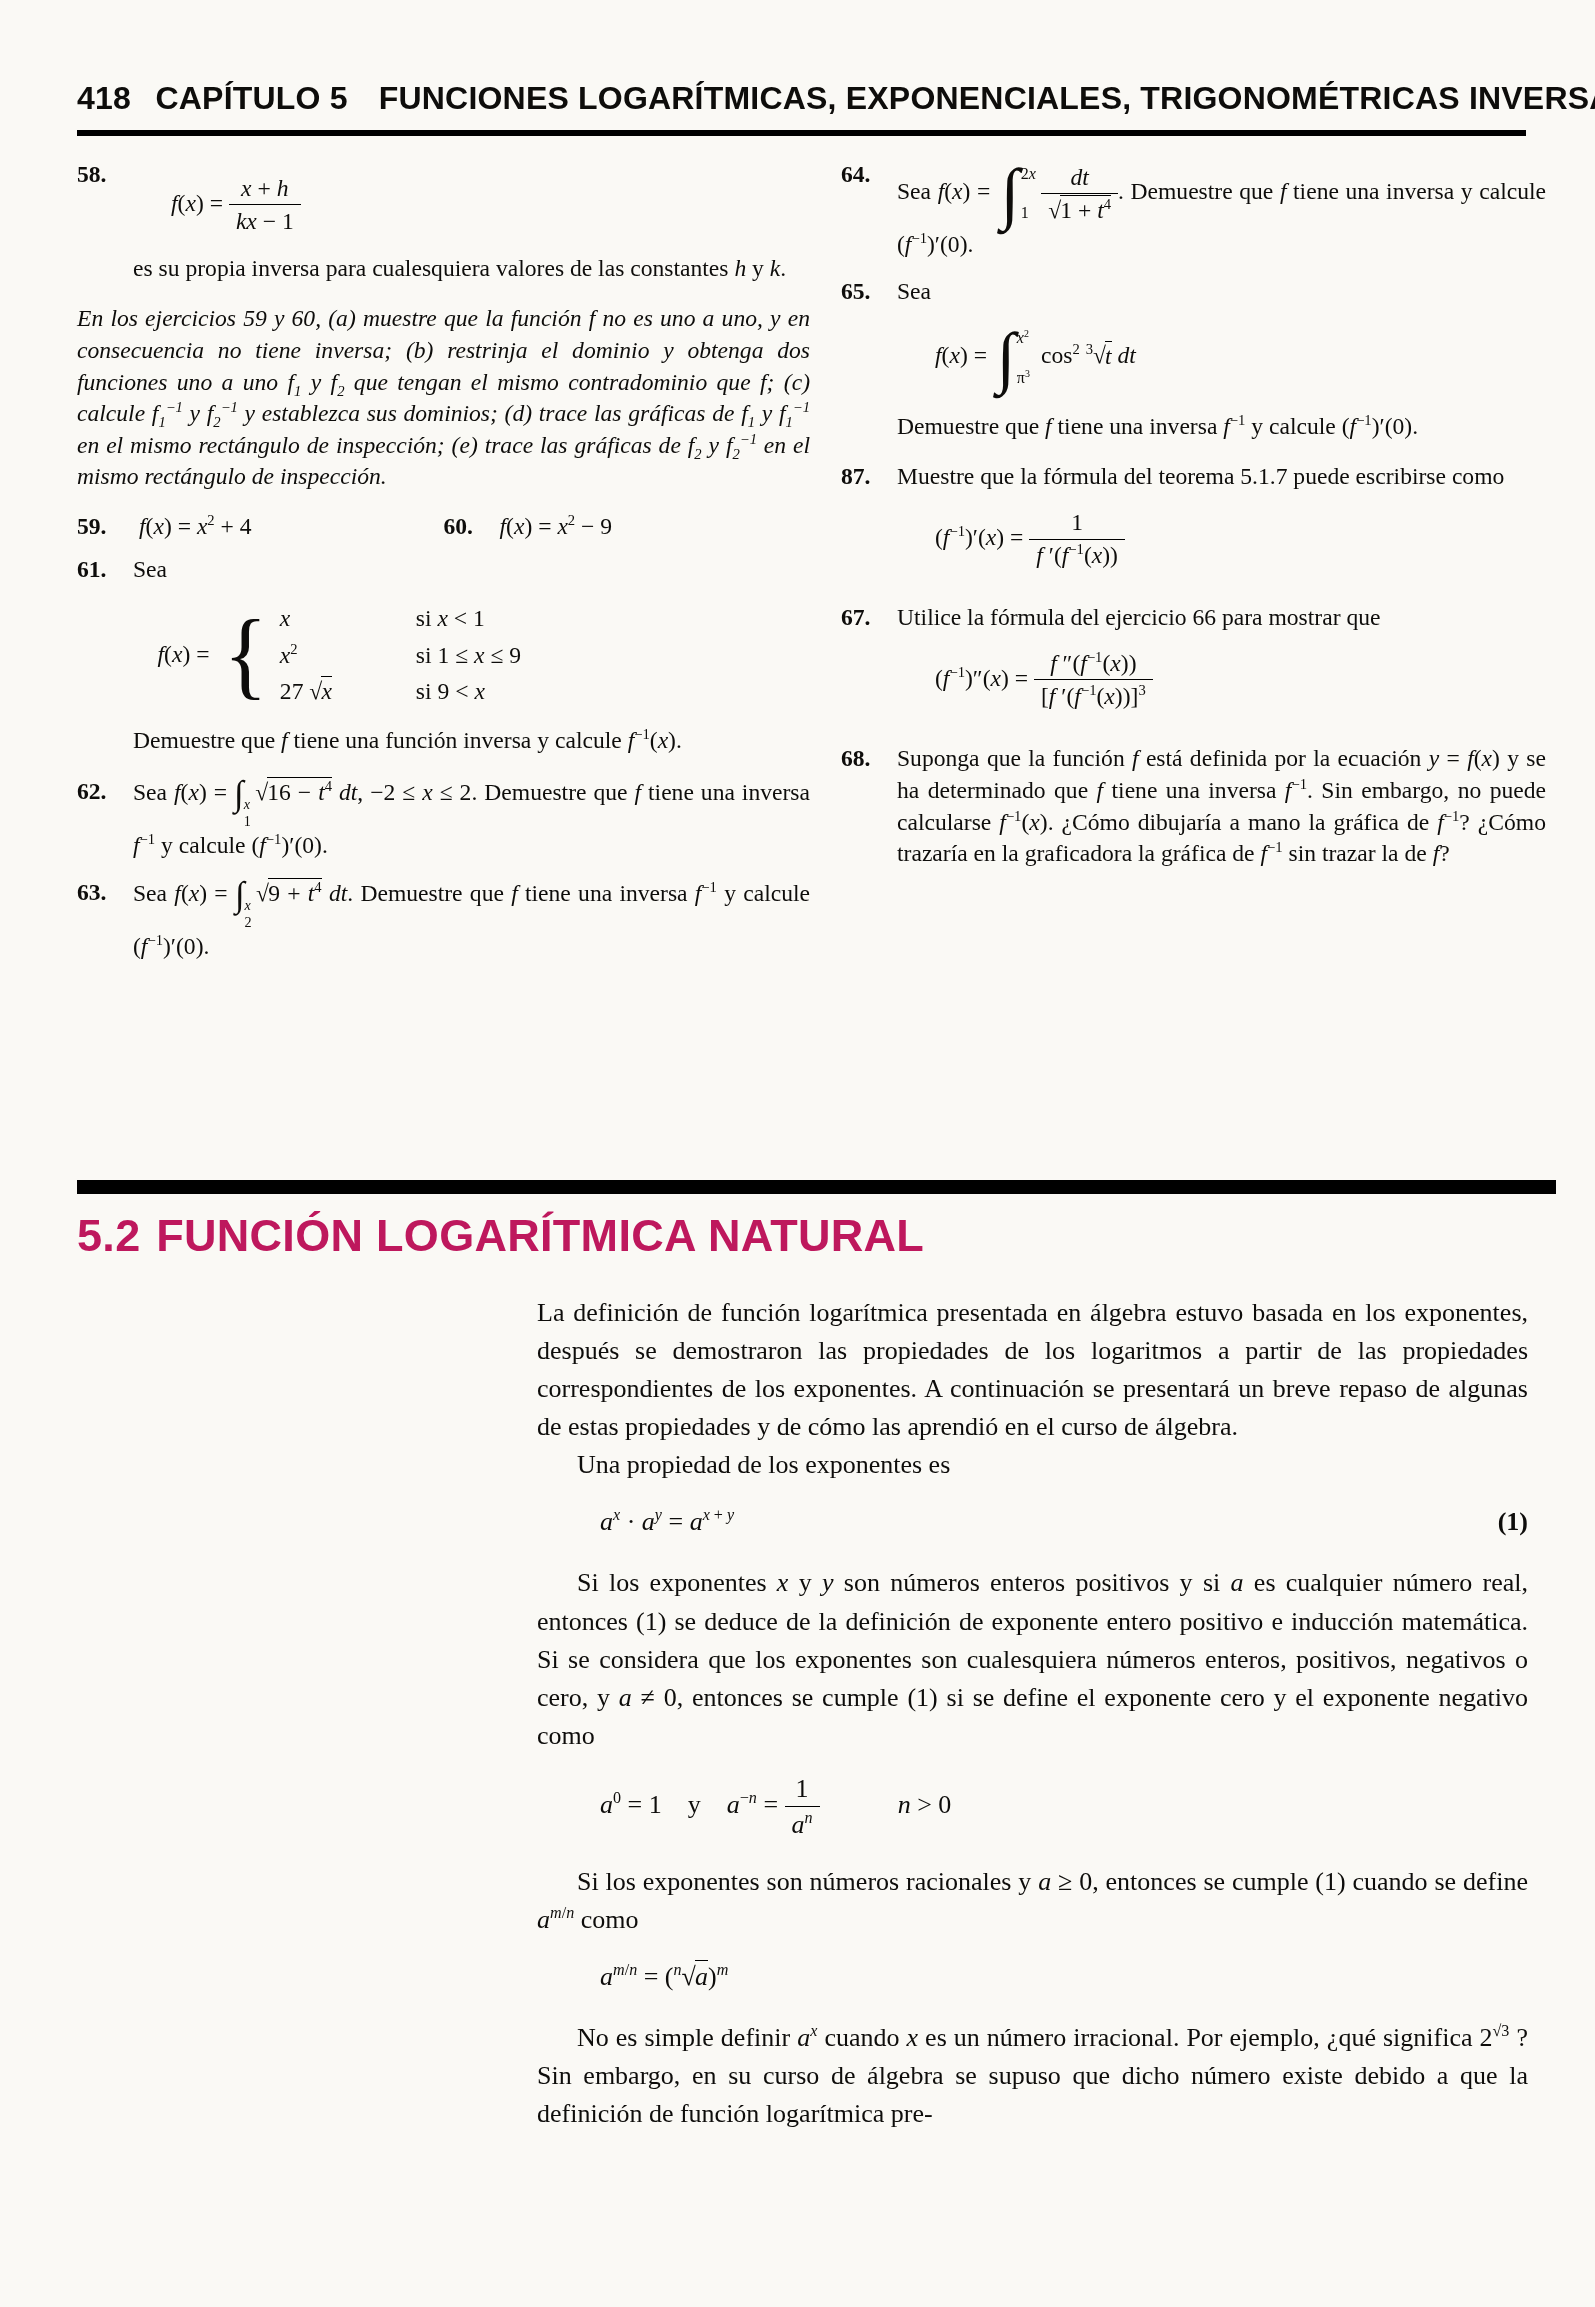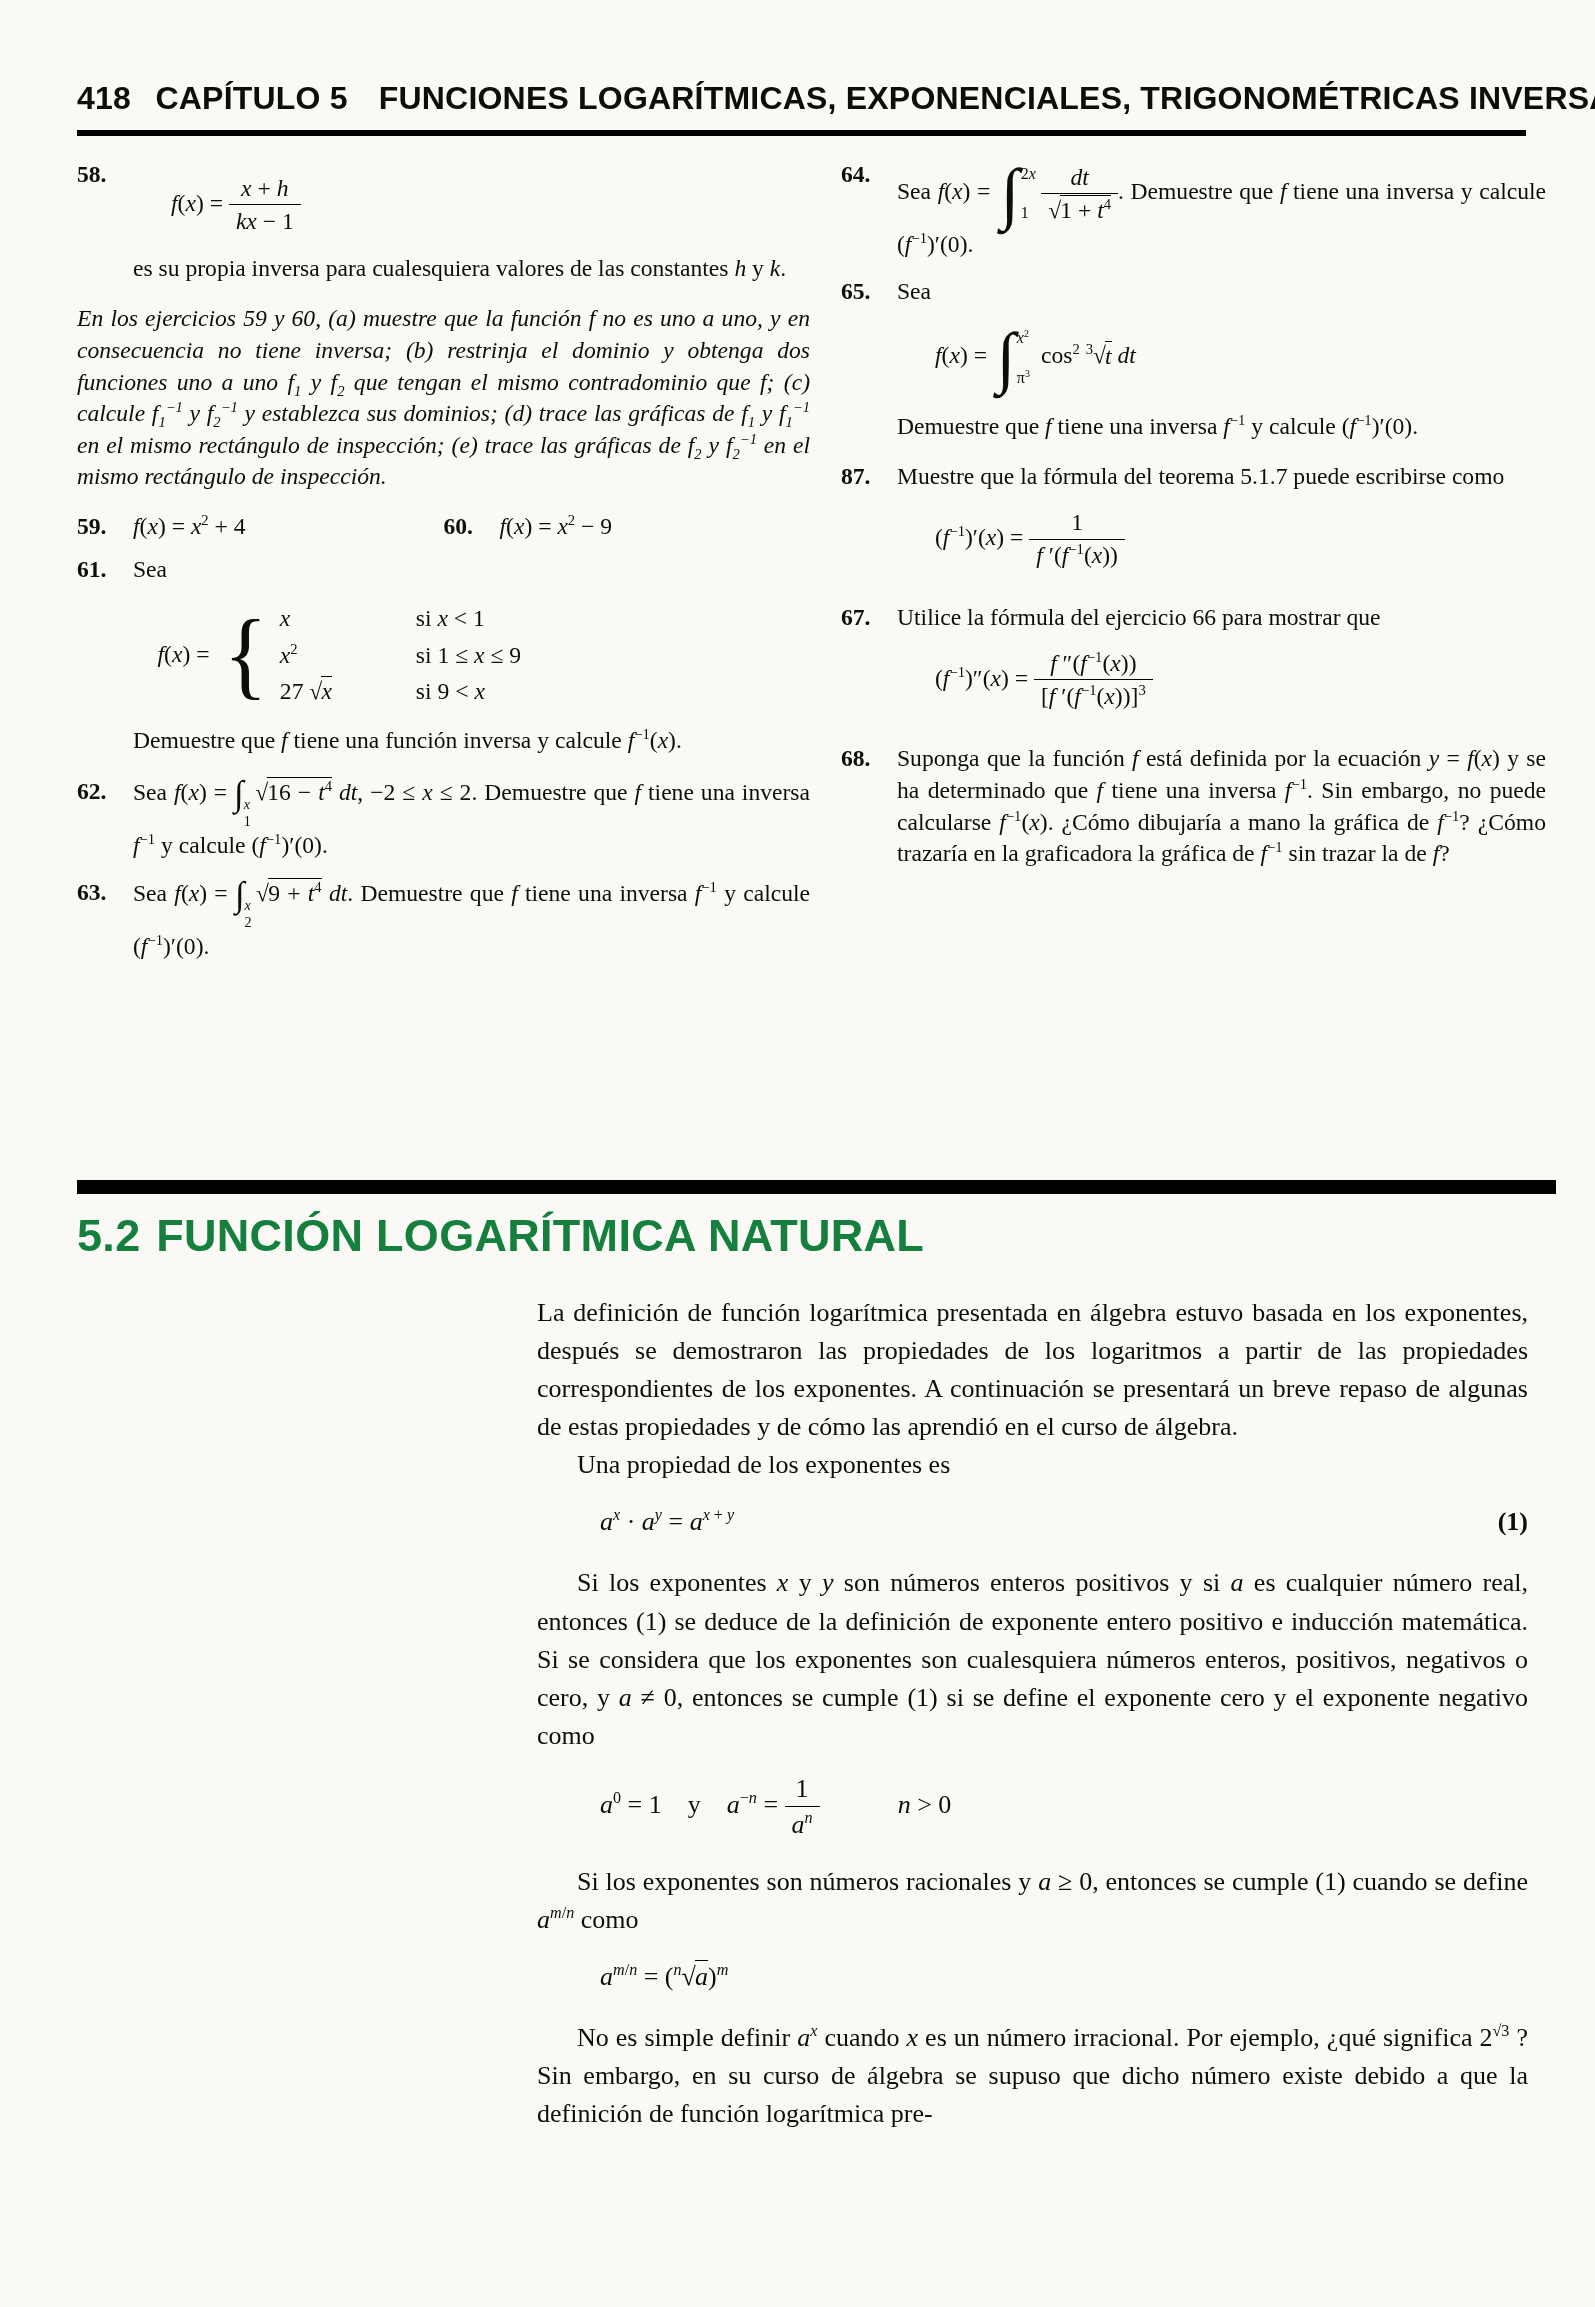--- a/index.html
+++ b/index.html
@@ -33,21 +33,21 @@
   .ex { display: flex; margin-bottom: 15.7px; }
   .exnum { flex: 0 0 56px; width: 56px; font-weight: 700; }
   .exbody { flex: 1; text-align: justify; }
   .exbody p { margin: 0 0 3.5px 0; }
   .disp { margin: 15.7px 0 17.5px 38px; text-align: left; }
 
   .directions { font-style: italic; margin: 8.7px 0 17.5px 0; text-align: justify; }
 
   .ex-pair { display: flex; margin-bottom: 12.2px; }
   .ex-pair .ex { margin-bottom: 0; }
-  .ex-pair .ex:first-child { width: 50%; }
+  .ex-pair .ex:first-child { width: 50%; gap: 6px; }
 
   
   sup { font-size: 0.62em; line-height: 0; }
   sub { font-size: 0.62em; line-height: 0; }
   .frac { display: inline-block; vertical-align: middle; text-align: center; line-height: 1.15; }
   .frac .fn { display: block; padding: 0 7px 2.6px; }
   .frac .fd { display: block; border-top: 1.7px solid #000; padding: 2.6px 7px 0; }
   .ovl { border-top: 1.7px solid #000; padding-top: 0.9px; margin-left: -0.9px; }
   .isgn { font-size: 1.5em; vertical-align: -0.15em; line-height: 1; }
   .ilims { display: inline-flex; flex-direction: column; font-size: 0.6em; line-height: 1.2;
@@ -62,21 +62,21 @@
   .pw-lhs { margin-right: 14px; }
   .pw-brace { font-size: 3.9em; line-height: 0.92; transform: scaleY(1.05); margin-right: 12.2px; font-weight: 400; }
   .pw-row { display: flex; line-height: 1.55; }
   .pw-row .pv { width: 136px; }
 
   
   .section-rule { position: absolute; top: 1180px; left: 77px; width: 1479px; height: 14px; background: #000; }
   .section-title {
     position: absolute; top: 1210px; left: 77px; margin: 0;
     font-family: "Liberation Sans", "DejaVu Sans", sans-serif;
-    font-weight: 700; font-size: 45px; letter-spacing: 0.3px; color: #15803d;
+    font-weight: 700; font-size: 45px; letter-spacing: 0.3px; color: #be185d;
   }
   .section-title .snum { margin-right: 15.7px; }
 
   
   .body-text { position: absolute; left: 537px; top: 1294px; width: 991px;
                font-size: 26px; line-height: 1.465; text-align: justify; }
   .body-text p { margin: 0; }
   .body-text p.indent { text-indent: 40px; }
   .eqline { display: flex; align-items: center; margin: 19px 0 23px 63px; gap: 41px; }
   .eqline .eq { text-align: left; }

